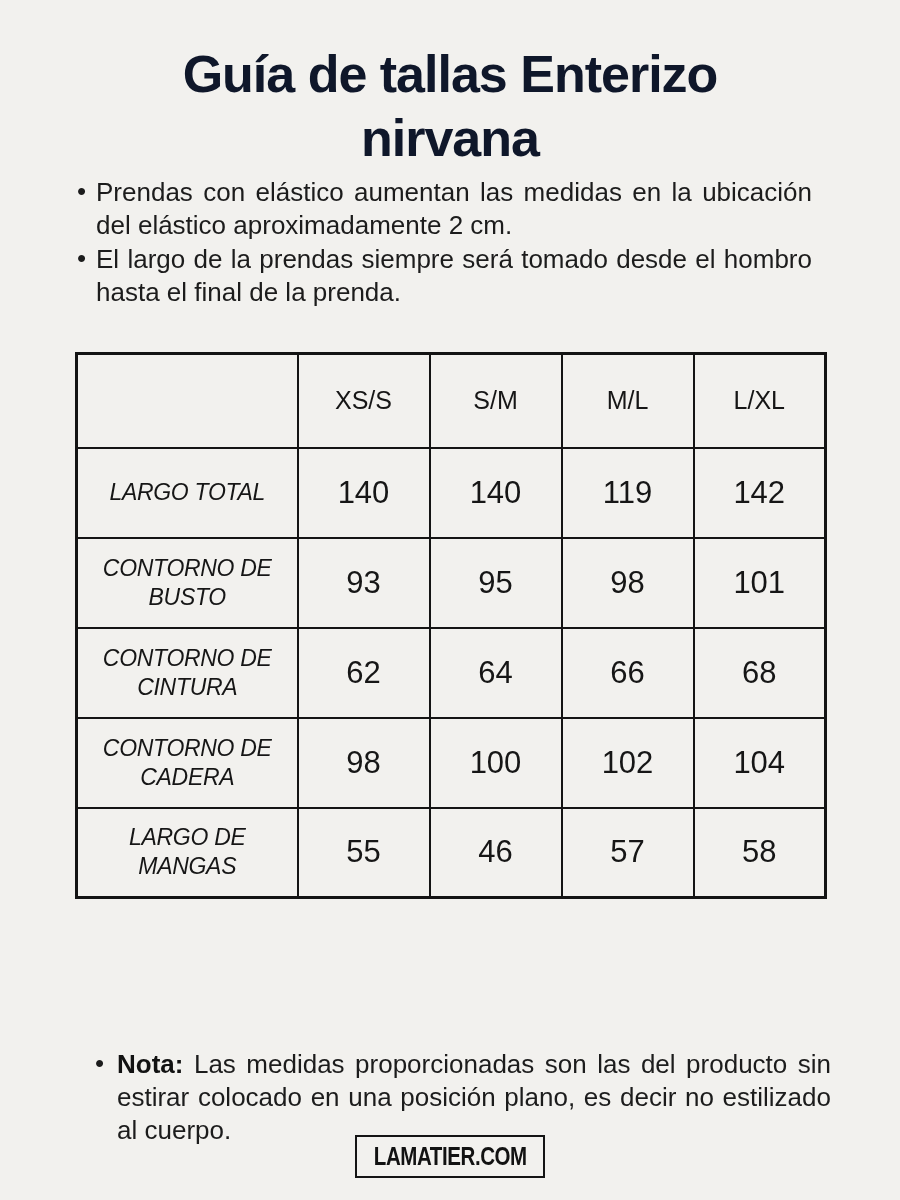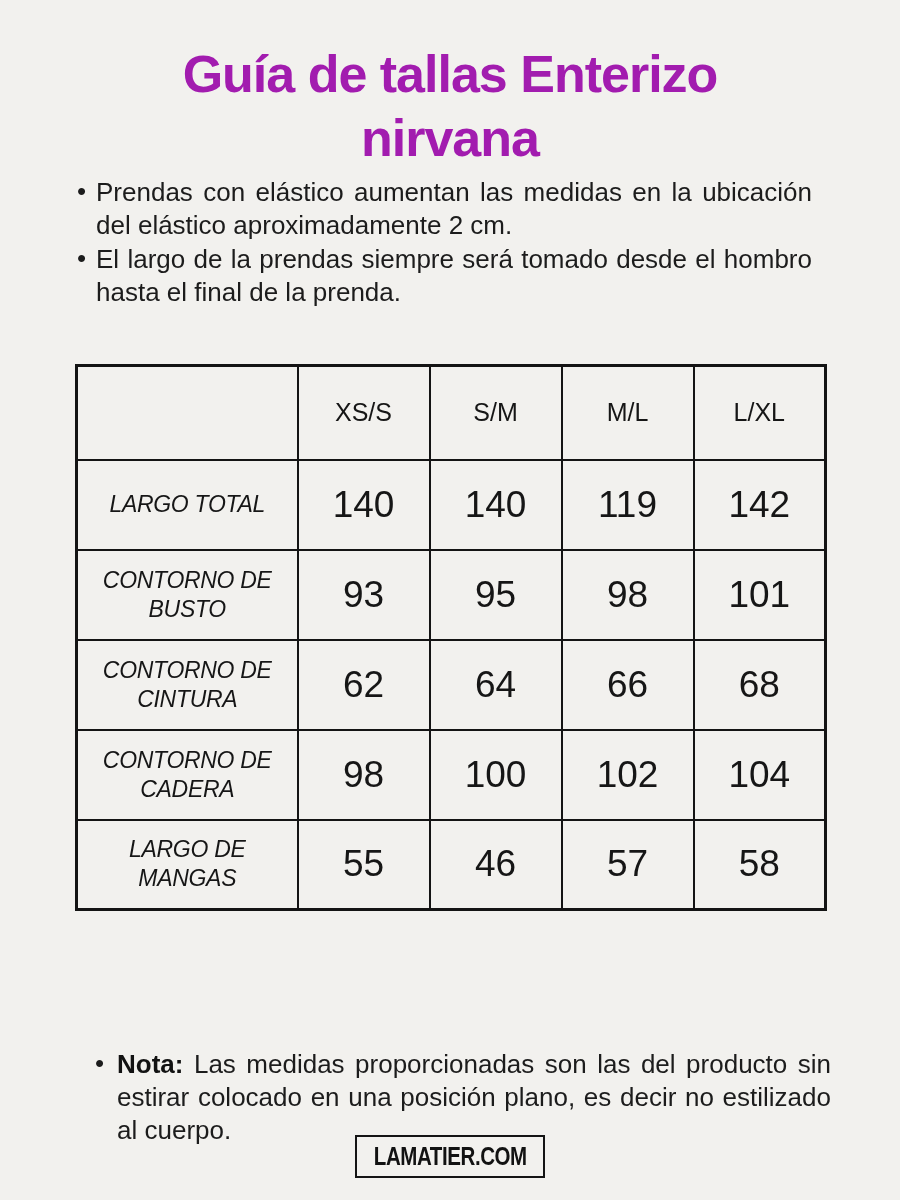--- a/index.html
+++ b/index.html
@@ -21,21 +21,21 @@
   .title {
     position: absolute;
     top: 42px;
     left: 0;
     width: 900px;
     text-align: center;
     font-weight: bold;
     font-size: 52px;
     line-height: 64px;
     letter-spacing: -1px;
-    color: #a21caf;
+    color: #0f172a;
   }
 
   
   .considerations {
     position: absolute;
     top: 176px;
     left: 75px;
     width: 737px;
     font-size: 26px;
     line-height: 33px;
@@ -57,42 +57,42 @@
     content: "\2022";
     position: absolute;
     left: 2px;
     top: -1px;
     font-size: 26px;
   }
 
   
   .size-table {
     position: absolute;
-    top: 364px;
+    top: 352px;
     left: 75px;
     border-collapse: collapse;
     table-layout: fixed;
     width: 751px;
   }
   .size-table td, .size-table th {
     border: 2px solid #141414;
     text-align: center;
     vertical-align: middle;
     background: #f2f1ee;
     font-weight: normal;
     color: #161616;
     padding: 0 8px;
   }
   .size-table { border: 3px solid #141414; }
   .col-label { width: 221px; }
   .col-size  { width: 132px; }
   .header-row th { height: 94px; font-size: 25px; }
   .data-row td { height: 90px; }
   .row-label { font-size: 23px; line-height: 29px; letter-spacing: -0.3px; font-style: italic; }
-  .cell-value { font-size: 37px; }
+  .cell-value { font-size: 31px; }
 
   
   .note {
     position: absolute;
     top: 1016px;
     left: 95px;
     width: 736px;
     font-size: 26px;
     line-height: 33px;
     text-align: justify;

